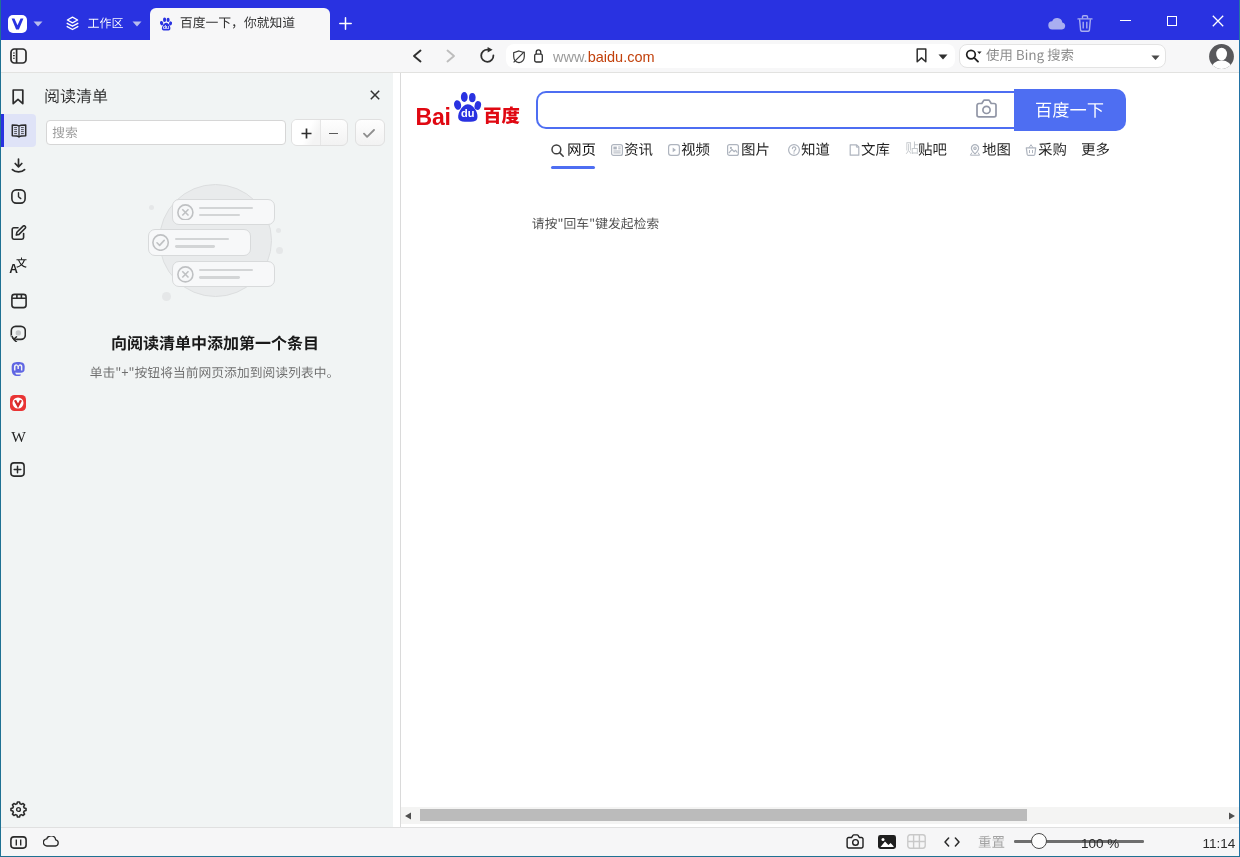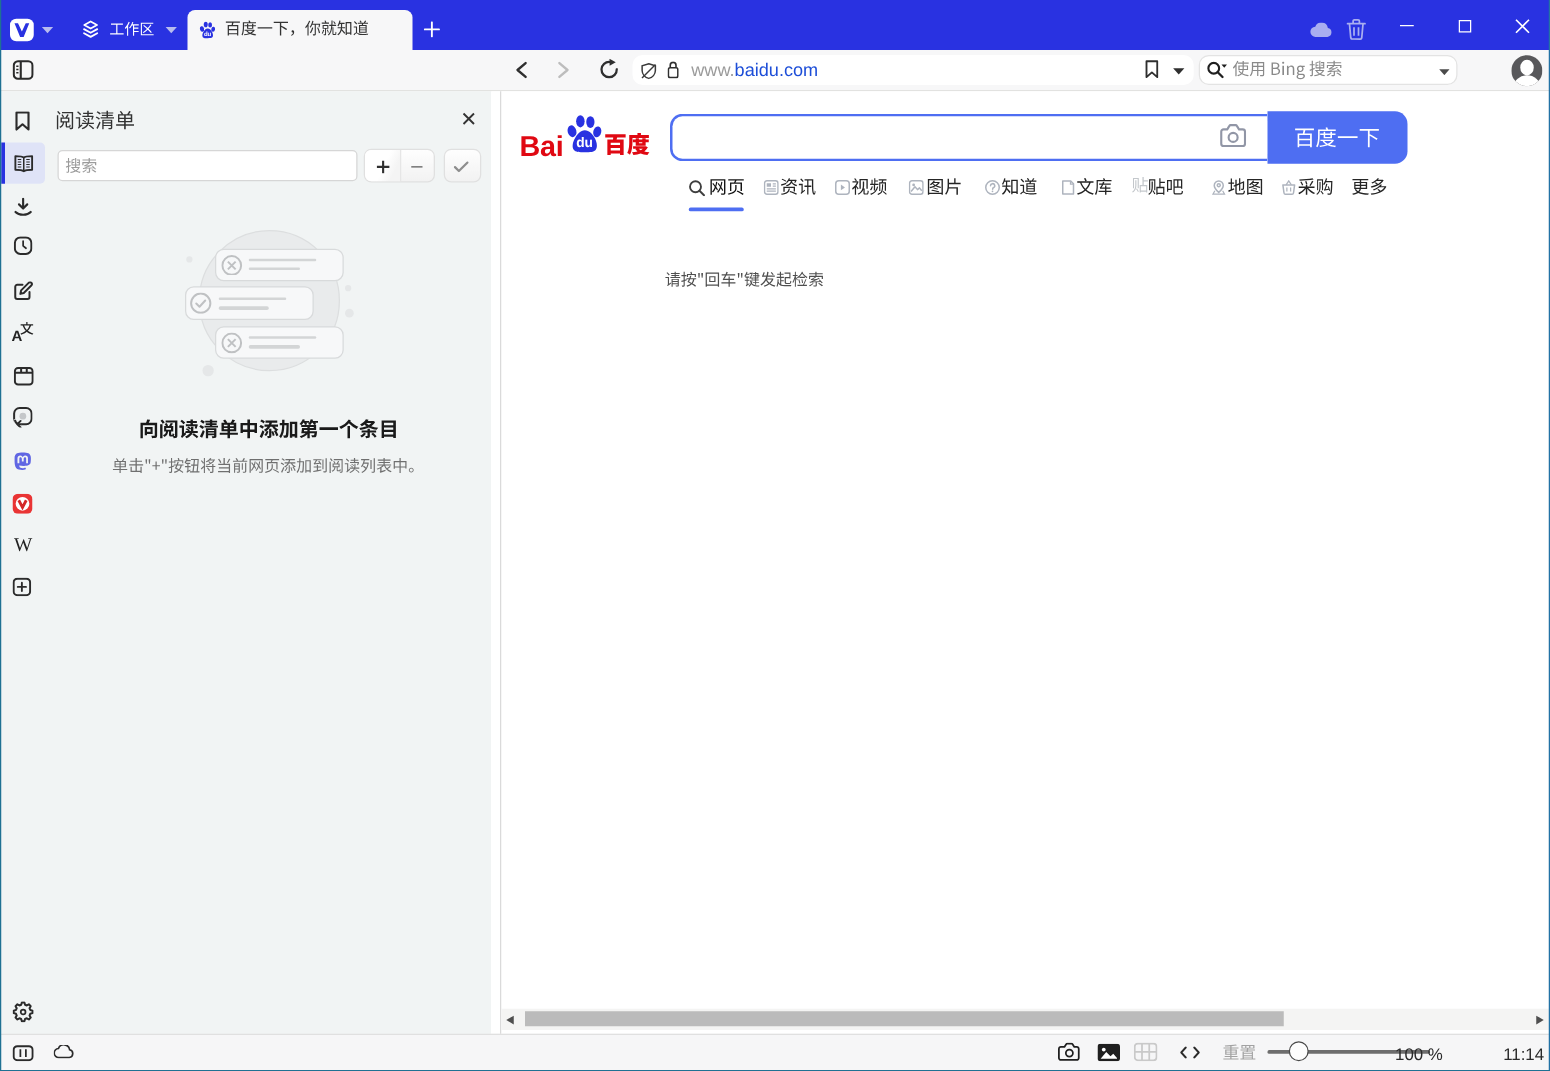--- a/index.html
+++ b/index.html
@@ -78,21 +78,21 @@
 </svg>
 <div class="abs" style="left:506px;top:43.5px;width:449px;height:24px;background:#fff;border-radius:8px"></div>
 <svg class="abs" style="left:511.5px;top:50px" width="14" height="14" viewBox="0 0 14 14" fill="none" stroke="#3A3A3A" stroke-width="1.2">
 <path d="M7 1 L12.3 2.6 V6.4 a6.6 6.6 0 0 1 -5.3 6.3 a6.6 6.6 0 0 1 -5.3 -6.3 V2.6 Z"></path>
 <path d="M1.6 12.4 L12.4 1.6"></path>
 </svg>
 <svg class="abs" style="left:533.5px;top:49px" width="9" height="14" viewBox="0 0 9 14" fill="none" stroke="#2F2F2F" stroke-width="1.3">
 <rect x="0.7" y="5.2" width="7.6" height="7.8" rx="1.4"></rect>
 <path d="M2.2 5 V3.2 a2.3 2.3 0 0 1 4.6 0 V5"></path>
 </svg>
-<div class="abs" style="left:553px;top:48.5px;font-size:14.5px;color:#9B9B9B">www.<span style="color:#1d4ed8">baidu.com</span></div>
+<div class="abs" style="left:553px;top:48.5px;font-size:14.5px;color:#9B9B9B">www.<span style="color:#c2410c">baidu.com</span></div>
 <svg class="abs" style="left:915.5px;top:47.5px" width="11" height="15" viewBox="0 0 11 15" fill="none" stroke="#2F2F2F" stroke-width="1.5" stroke-linejoin="round">
     <path d="M1.2 1 H9.8 V13.7 L5.5 9.9 L1.2 13.7 Z"></path>
   </svg>
 <svg class="abs" style="left:938px;top:53.5px" width="10" height="6" viewBox="0 0 10 6">
     <path d="M0.5 0.5 L9.5 0.5 L5 5.5 Z" fill="#2F2F2F"></path>
   </svg>
 <div class="abs" style="left:959px;top:43.5px;width:207px;height:24px;background:#fff;border:1px solid #E3E3E3;border-radius:8px"></div>
 <svg class="abs" style="left:965px;top:48.5px" width="17" height="14" viewBox="0 0 17 14" fill="none">
 <circle cx="6" cy="5.6" r="4.3" stroke="#1F1F1F" stroke-width="1.7"></circle>
 <path d="M9.2 8.8 L13 12.6" stroke="#1F1F1F" stroke-width="1.9" stroke-linecap="round"></path>
@@ -354,13 +354,13 @@
 <path d="M6.6 1 V14 M12.4 1 V14 M1 7.5 H18"></path>
 </svg>
 <svg class="abs" style="left:943.5px;top:836.6px" width="16" height="10" viewBox="0 0 16 10" fill="none" stroke="#2B2B2B" stroke-width="1.5" stroke-linecap="round" stroke-linejoin="round">
 <path d="M4.6 1 L1 5 L4.6 9 M11.4 1 L15 5 L11.4 9"></path>
 </svg>
 <svg style="position:absolute;left:978.3px;top:834.9px;overflow:visible" width="27" height="17" viewBox="0 0 26.60 16.62">
     <path d="M2.1 4.5V8.7H6.1V9.6H1.7V10.4H6.1V11.5H0.7V12.3H12.6V11.5H7.1V10.4H11.8V9.6H7.1V8.7H11.3V4.5H7.1V3.7H12.6V2.9H7.1V1.9C8.7 1.7 10.1 1.6 11.3 1.4L10.7 0.6C8.6 1.0 4.9 1.2 1.8 1.3C1.9 1.5 2.0 1.9 2.0 2.1C3.3 2.1 4.7 2.0 6.1 1.9V2.9H0.8V3.7H6.1V4.5ZM3.1 6.9H6.1V7.9H3.1ZM7.1 6.9H10.3V7.9H7.1ZM3.1 5.2H6.1V6.2H3.1ZM7.1 5.2H10.3V6.2H7.1Z M22.0 1.8H24.2V3.0H22.0ZM18.8 1.8H21.0V3.0H18.8ZM15.8 1.8H17.9V3.0H15.8ZM15.8 6.0V11.6H14.1V12.4H25.9V11.6H24.0V6.0H19.9L20.1 5.2H25.6V4.5H20.2L20.4 3.7H25.2V1.0H14.9V3.7H19.3L19.2 4.5H14.2V5.2H19.1L18.9 6.0ZM16.8 11.6V10.8H23.1V11.6ZM16.8 8.0H23.1V8.8H16.8ZM16.8 7.4V6.7H23.1V7.4ZM16.8 9.4H23.1V10.2H16.8Z" fill="#A2A2A2"></path>
   </svg>
 <div class="abs" style="left:1013.5px;top:840.3px;width:130px;height:2.6px;background:#6E6E6E;border-radius:1.3px"></div>
 <div class="abs" style="left:1031px;top:833.3px;width:16px;height:16px;background:#FDFDFD;border:1.6px solid #4A4A4A;border-radius:50%"></div>
-<div class="abs" style="left:1116px;top:836px;font-size:13.5px;color:#2B2B2B">100 %</div>
+<div class="abs" style="left:1081px;top:836px;font-size:13.5px;color:#2B2B2B">100 %</div>
 <div class="abs" style="left:1202.5px;top:836px;font-size:13.5px;color:#2B2B2B">11:14</div>
 </body></html>

